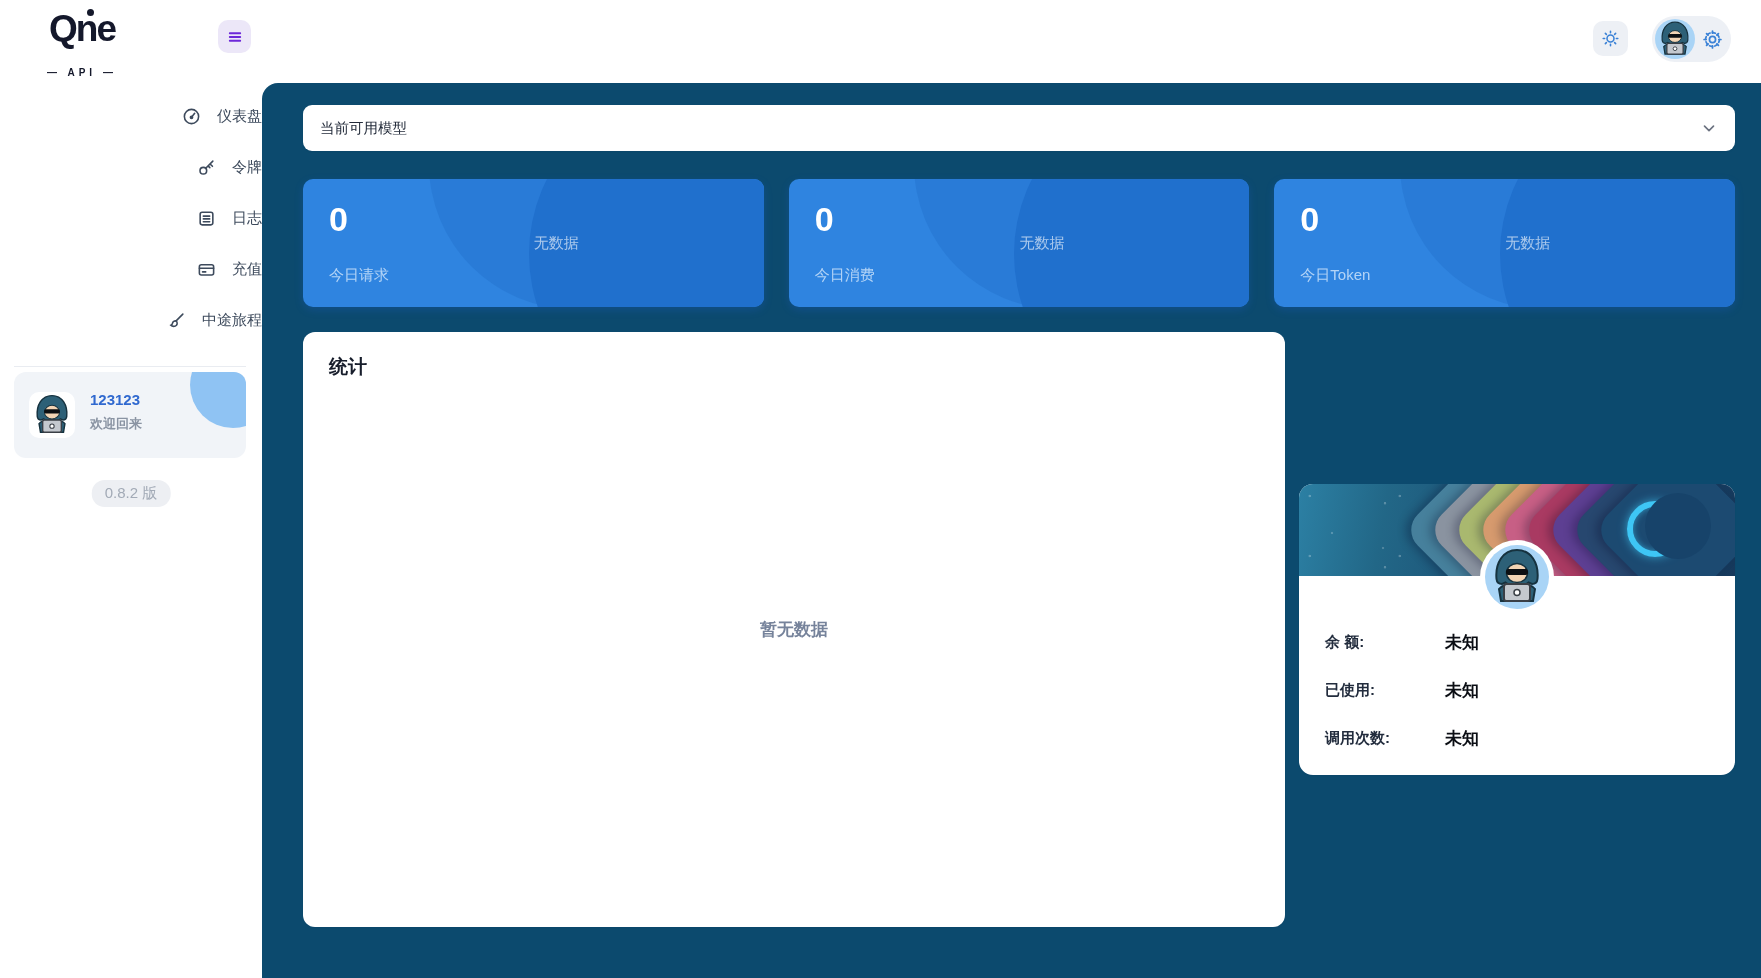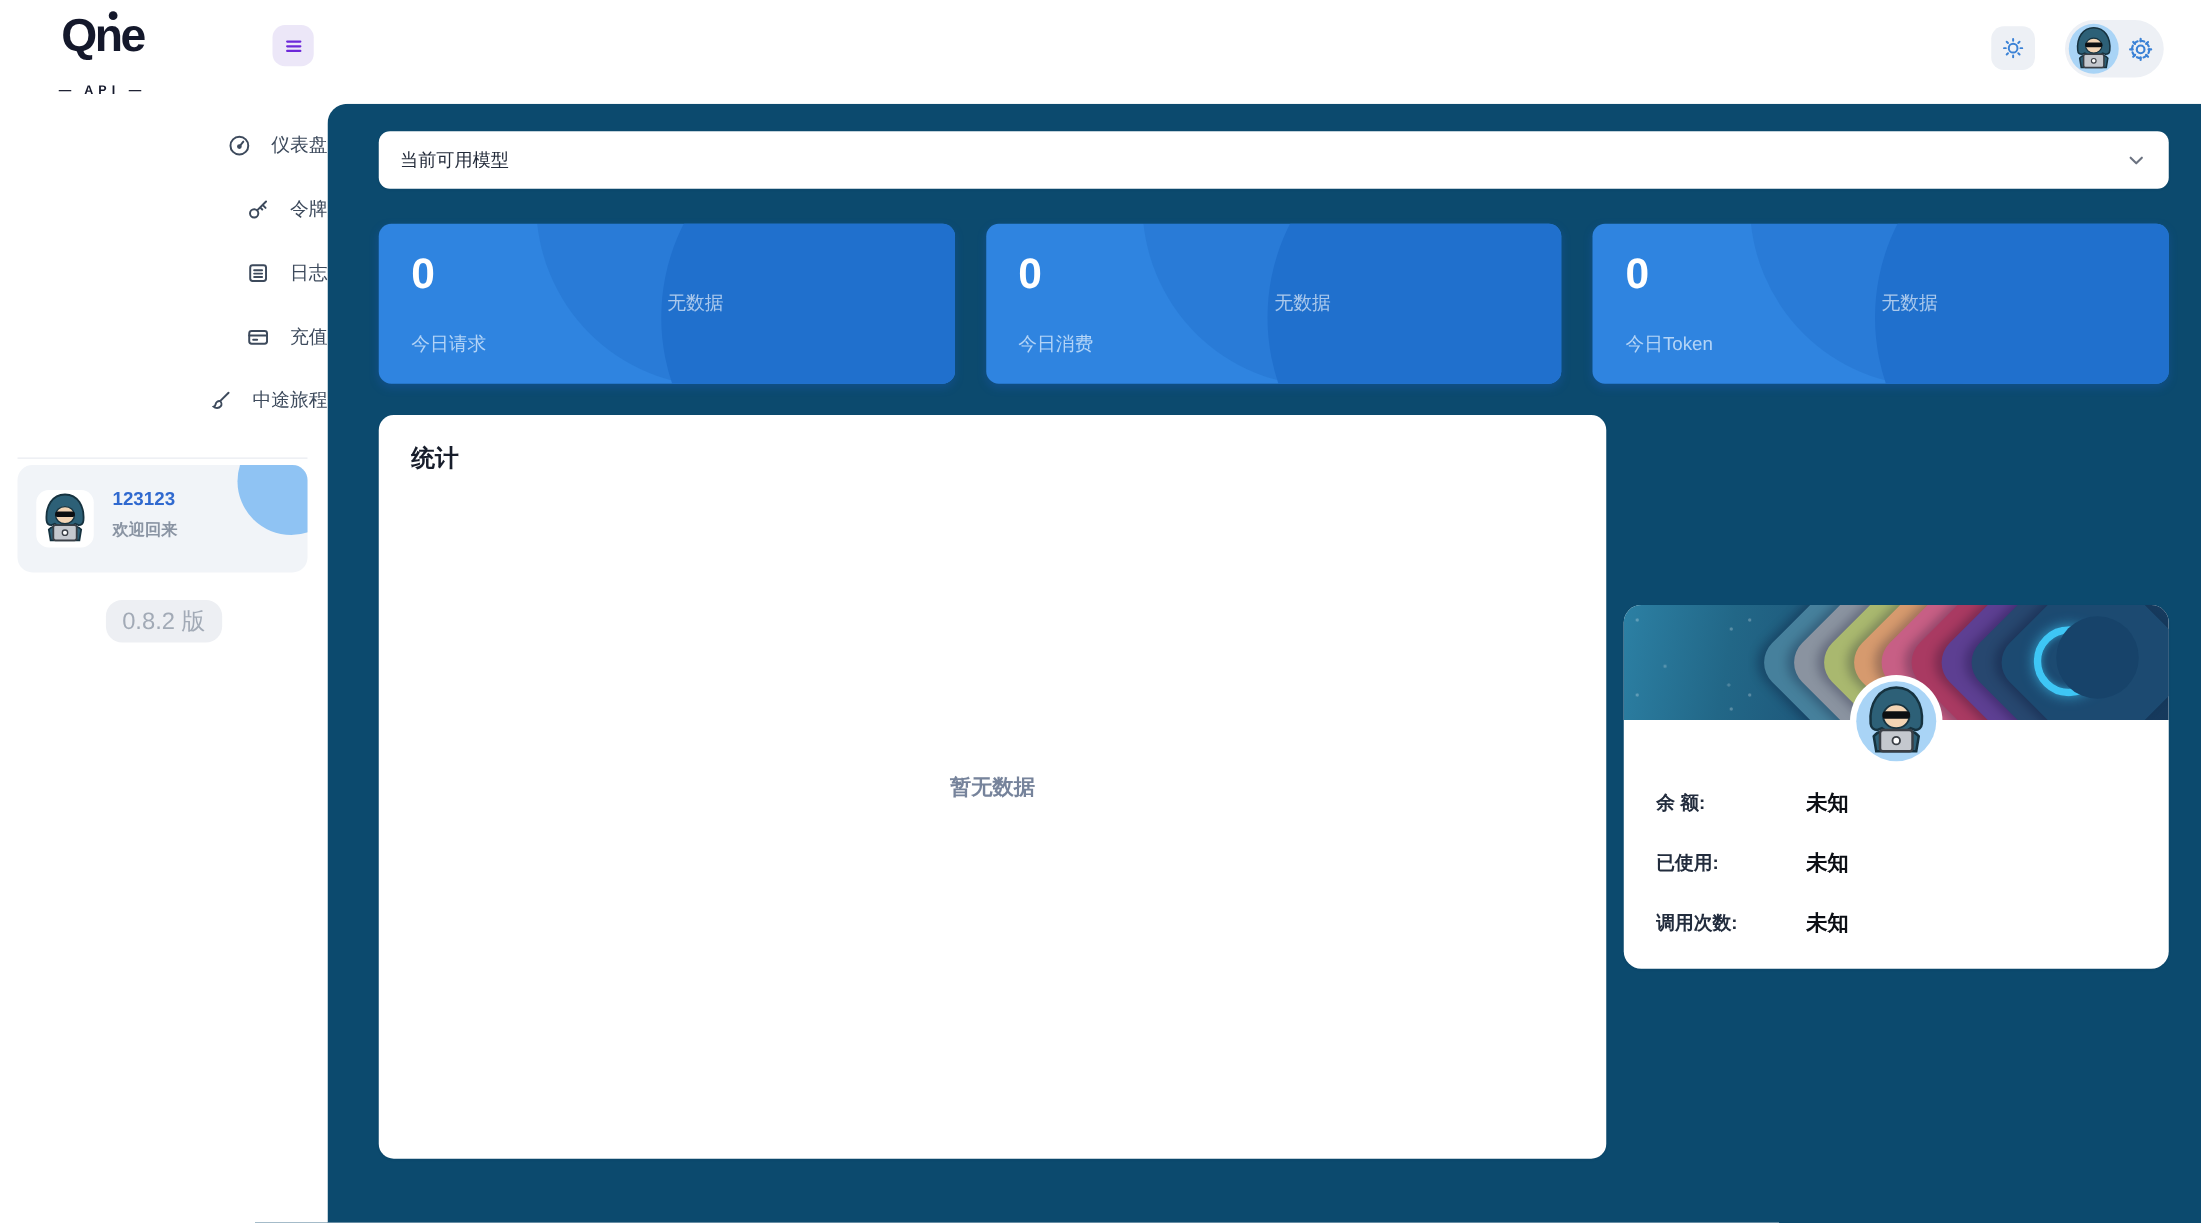--- a/index.html
+++ b/index.html
@@ -23,21 +23,21 @@
   .nav { position:absolute; top:96px; left:0; width:100%; }
   .nav-item { display:flex; align-items:center; height:40px; margin-bottom:11px; padding-left:41px; cursor:pointer; color:#3d4a5c;justify-content:flex-end; }
   .nav-item .ic { width:19px; height:19px; margin-right:16px; flex:none; display:flex; }
   .nav-label { font-size:15px; }
   .side-divider { position:absolute; top:366px; left:14px; width:232px; height:1px; background:#e9ecf1; }
   .side-user { position:absolute; top:372px; left:14px; width:232px; height:86px; background:#f1f4f8; border-radius:12px; overflow:hidden; cursor:pointer; }
   .side-user-deco { position:absolute; top:-30px; right:-30px; width:86px; height:86px; border-radius:50%; background:#8fc3f3; }
   .side-user-avatar { position:absolute; left:15px; top:20px; width:46px; height:46px; border-radius:10px; background:#ffffff; overflow:hidden; }
   .side-user-name { position:absolute; left:76px; top:19px; font-size:15px; font-weight:700; color:#3069cf; }
   .side-user-greet { position:absolute; left:76px; top:43px; font-size:13px; color:#8a94a3;font-weight:bold; }
-  .version-badge { position:absolute; top:480px; left:50%; transform:translateX(-50%); background:#edeff3; color:#a2aab6; font-size:19px; padding:4px 13px; border-radius:13px; white-space:nowrap; }
+  .version-badge { position:absolute; top:480px; left:50%; transform:translateX(-50%); background:#edeff3; color:#a2aab6; font-size:15px; padding:4px 13px; border-radius:13px; white-space:nowrap; }
   
   .main { position:absolute; top:83px; left:262px; right:0; bottom:0; background:#0c4a6e; border-top-left-radius:16px; padding:22px 26px 30px 41px; }
   .model-bar { height:46px; background:#fff; border-radius:9px; box-shadow:0 1px 2px rgba(16,24,40,.05); display:flex; align-items:center; justify-content:space-between; padding:0 17px; margin-bottom:28px; cursor:pointer; }
   .model-bar-label { font-size:14.5px; color:#232b3a; }
   
   .cards-row { display:flex; gap:25px; margin-bottom:25px; }
   .stat-card { position:relative; flex:1; height:128px; border-radius:10px; background:#2f84e0; overflow:hidden; box-shadow:0 3px 8px rgba(37,99,235,.22); padding:20px 26px; color:#fff; }
   .stat-bubble1 { position:absolute; width:290px; height:290px; border-radius:50%; background:rgba(14,80,170,.16); top:-160px; right:45px; }
   .stat-bubble2 { position:absolute; width:330px; height:330px; border-radius:50%; background:#2070cd; top:-90px; right:-95px; }
   .stat-value { position:relative; font-size:34px; font-weight:700; line-height:1.2; }

